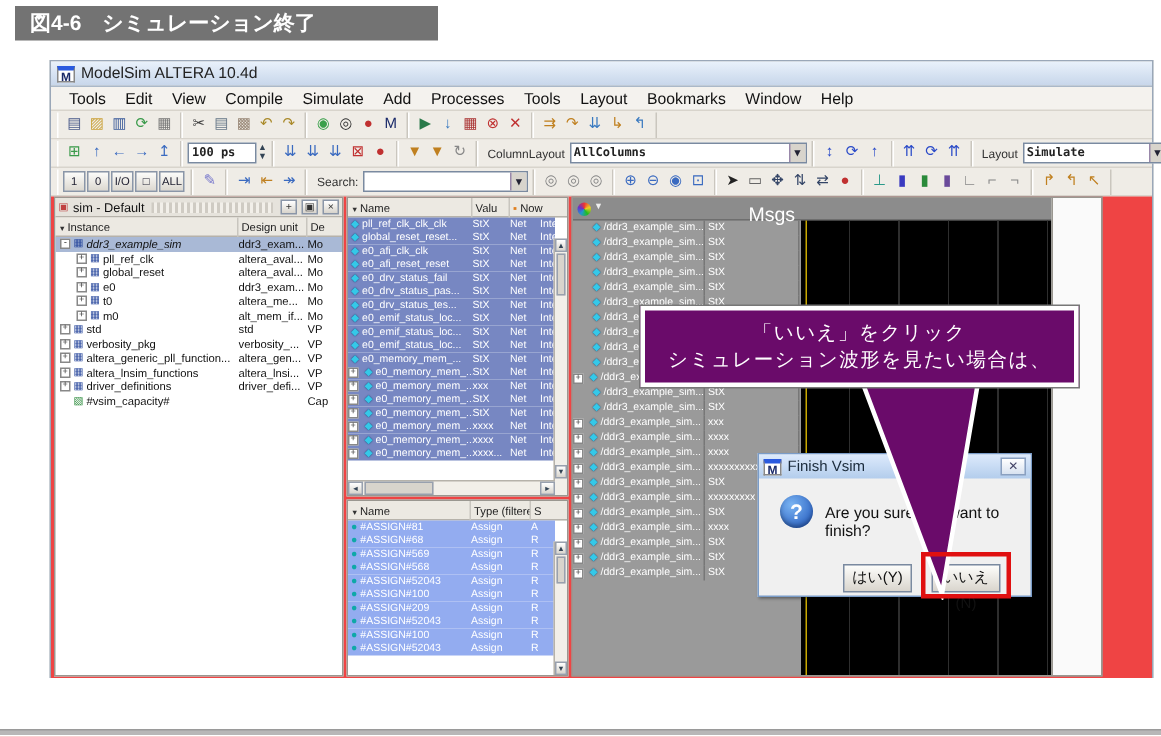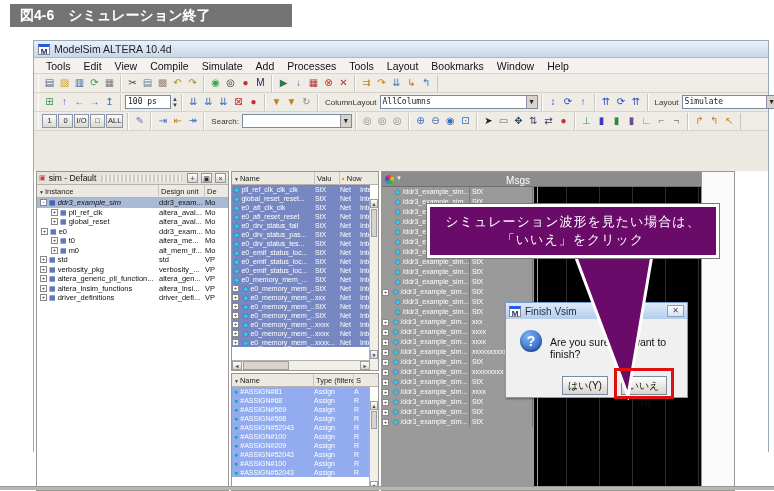--- a/index.html
+++ b/index.html
@@ -28,29 +28,29 @@
 
   
   .tb { left:0; width:734px; height:19px; background:#efece6; display:flex; align-items:center;
     border-bottom:1px solid #d8d4cc; padding-left:4px; }
   #tb1 { top:33px; } #tb2 { top:52px; } #tb3 { top:71px; }
   .tbg { display:flex; align-items:center; padding:0 3px; border-right:1px solid #cac6be;
     border-left:1px solid #fff; height:17px; }
   .ticon { width:15px; height:15px; font-size:10px; line-height:14px; text-align:center;
     color:#444; }
   .combo { background:#fff; border:1px solid #7a8aa0; height:14px; font-family:"DejaVu Sans Mono",monospace;
-    font-size:8px; line-height:12px; padding:0 2px; color:#222; position:relative; }
+    font-size:8px; line-height:12px; padding:0 2px; color:#222; position:relative;font-weight:bold; }
   .combo .arr { position:absolute; right:0; top:0; width:11px; height:12px; background:#d8d4cc;
     border-left:1px solid #98a; font-size:7px; text-align:center; line-height:12px; color:#223;}
   .tlabel { font-size:8px; color:#333; padding:0 3px; }
   .tbtn { border:1px solid #8a96a8; background:linear-gradient(#fcfcfa,#dcd8d0); font-size:7.5px;
     height:14px; min-width:15px; text-align:center; line-height:12px; margin-right:1px; color:#223; padding:0 1px;}
 
   
-  #dock { left:0; top:90px; width:734px; height:321px; background:#ffffff;margin-top:40px; }
+  #dock { left:0; top:90px; width:734px; height:321px; background:#ef4444; }
   .panel { position:absolute; background:#fff; border:1px solid #9a97 90; border:1px solid #9a9790; }
   .phead { height:13px; background:#e6e3dc; display:flex; align-items:center; gap:3px;
     padding:0 2px; border-bottom:1px solid #b6b2aa; font-size:8.5px; color:#111; }
   .pstripes { flex:1; height:7px; margin:0 2px;
     background:repeating-linear-gradient(90deg,#cfcbc3 0 2px,#f2efe9 2px 4px); }
   .pbtn { width:11px; height:10px; border:1px solid #8a96a8; background:linear-gradient(#fff,#d8d4cc);
     font-size:7px; line-height:9px; text-align:center; color:#333; }
   .colhdr { height:13px; background:#ece9e2; border-bottom:1px solid #b6b2aa; display:flex;
     font-size:7.5px; color:#222; align-items:center; }
   .colhdr .cell { border-right:1px solid #c8c5be; padding:0 2px; height:13px; line-height:13px;
@@ -89,21 +89,21 @@
   #objhscroll { position:absolute; left:0; bottom:0; width:138px; height:10px; background:#f2efe9; border-top:1px solid #b6b2aa; display:flex;}
   #objhscroll .a { width:10px; height:9px; background:linear-gradient(#fff,#d8d4cc); border:1px solid #98a0ae; font-size:5px; text-align:center; line-height:8px; color:#345;}
   #objhscroll .thumb { width:46px; height:9px; background:#d8d4cc; border:1px solid #98a0ae; margin-left:1px;}
 
   
   #wavepanel { left:347px; top:0px; width:354px; height:320px; background:#9a9a9a;}
   #wsub { height:15px; background:#8c8c8c; border-bottom:1px solid #6e6e6e; position:relative; color:#fff;}
   #wsub .rainbow { position:absolute; left:3px; top:3px; width:9px; height:9px; border-radius:50%;
     background:conic-gradient(#e33,#ec2,#2b2,#29c,#63c,#e33); }
   #wsub .dd { position:absolute; left:14px; top:3px; font-size:6px; color:#eee;}
-  #wsub .msgs { position:absolute; left:88px; width:60px; text-align:right; font-size:10px; top:3px;}
+  #wsub .msgs { position:absolute; left:88px; width:60px; text-align:right; font-size:13px; top:3px;}
   #wrows { position:absolute; left:0; top:15px; width:152px; bottom:0; }
   .wrow { display:flex; height:10px; font-size:7px; line-height:10px; color:#fff; white-space:nowrap;}
   .wrow .wn { width:88px; overflow:hidden; display:flex; align-items:center; border-right:1px solid #777;}
   .wrow .wv { width:63px; overflow:hidden; padding-left:2px; border-right:1px solid #777;}
   #wcanvas { position:absolute; left:152px; top:15px; right:33px; bottom:0; background:#000;
     background-image:repeating-linear-gradient(90deg,transparent 0 32px,#2e2e2e 32px 33px); }
   #wcursor { position:absolute; left:3px; top:0; bottom:0; width:1px; background:#c8a800; }
   #wgutter { position:absolute; right:0; top:0; width:33px; bottom:0; background:#fafafa; border-left:1px solid #9a9790;}
 
   
@@ -332,21 +332,21 @@
           <div class="srow">
             <span class="c1" style="padding-left: 14px;">
               <span class="exp">+</span>
               <span class="nodeicon" style="color: rgb(35, 67, 154);">▦</span>
               <span>global_reset</span>
             </span>
             <span class="c2">altera_aval...</span>
             <span class="c3">Mo</span>
           </div>
           <div class="srow">
-            <span class="c1" style="padding-left: 4px;">
+            <span class="c1" style="padding-left: 14px;">
               <span class="exp">+</span>
               <span class="nodeicon" style="color: rgb(35, 67, 154);">▦</span>
               <span>e0</span>
             </span>
             <span class="c2">ddr3_exam...</span>
             <span class="c3">Mo</span>
           </div>
           <div class="srow">
             <span class="c1" style="padding-left: 14px;">
               <span class="exp">+</span>
@@ -402,20 +402,29 @@
             <span class="c3">VP</span>
           </div>
           <div class="srow">
             <span class="c1" style="padding-left: 3px;">
               <span class="exp">+</span>
               <span class="nodeicon" style="color: rgb(35, 67, 154);">▦</span>
               <span>driver_definitions</span>
             </span>
             <span class="c2">driver_defi...</span>
             <span class="c3">VP</span>
+          </div>
+          <div class="srow">
+            <span class="c1" style="padding-left: 3px;">
+              <span class="expspace"></span>
+              <span class="nodeicon" style="color: rgb(42, 138, 58);">▧</span>
+              <span>#vsim_capacity#</span>
+            </span>
+            <span class="c2"></span>
+            <span class="c3">Cap</span>
           </div>
         </div>
     </div>
 
     <div class="panel" id="objpanel">
       <div class="colhdr">
         <span class="cell" style="width:83px"><span class="sort">▼</span><span>Name</span></span>
         <span class="cell" style="width:25px">Valu</span>
         <span class="cell" style="flex:1;border-right:none"><span style="color:#e08020">▪</span> <span>Now</span></span>
       </div>
@@ -899,22 +908,22 @@
         </div>
       <div id="wcanvas">
         <div id="wcursor"></div>
       </div>
       <div id="wgutter"></div>
     </div>
   </div>
 </div>
 
 <div class="abs" id="callout">
+  <span>「いいえ」をクリック</span>
   <span>シミュレーション波形を見たい場合は、</span>
-  <span>「いいえ」をクリック</span>
 </div>
 <svg class="abs" id="tail" width="110" height="148">
   <polygon points="20,3 97,3 73,144" fill="#6a0b6a" stroke="#ffffff" stroke-width="3"></polygon>
 </svg>
 
 <div class="abs" id="dlg">
   <div id="dlgtitle">
     <span class="micon">M</span>
     <span>Finish Vsim</span>
     <span id="dlgclose">✕</span>

